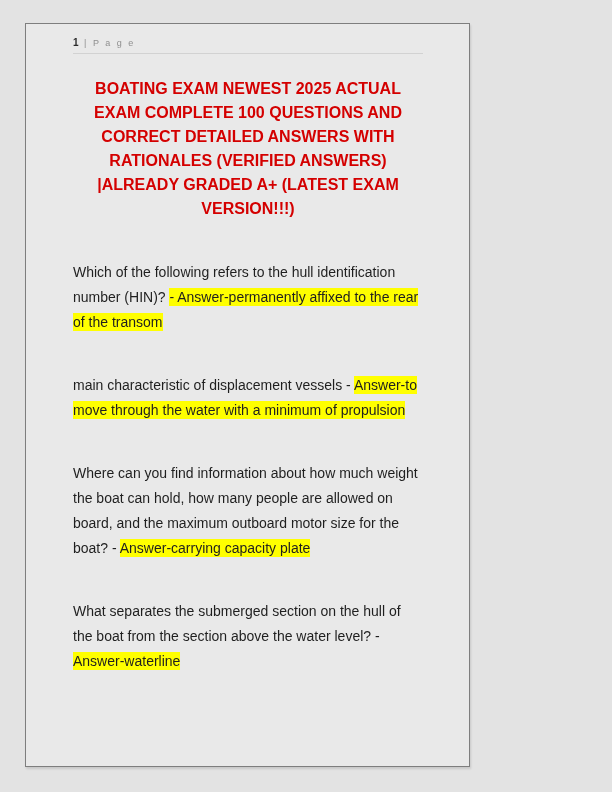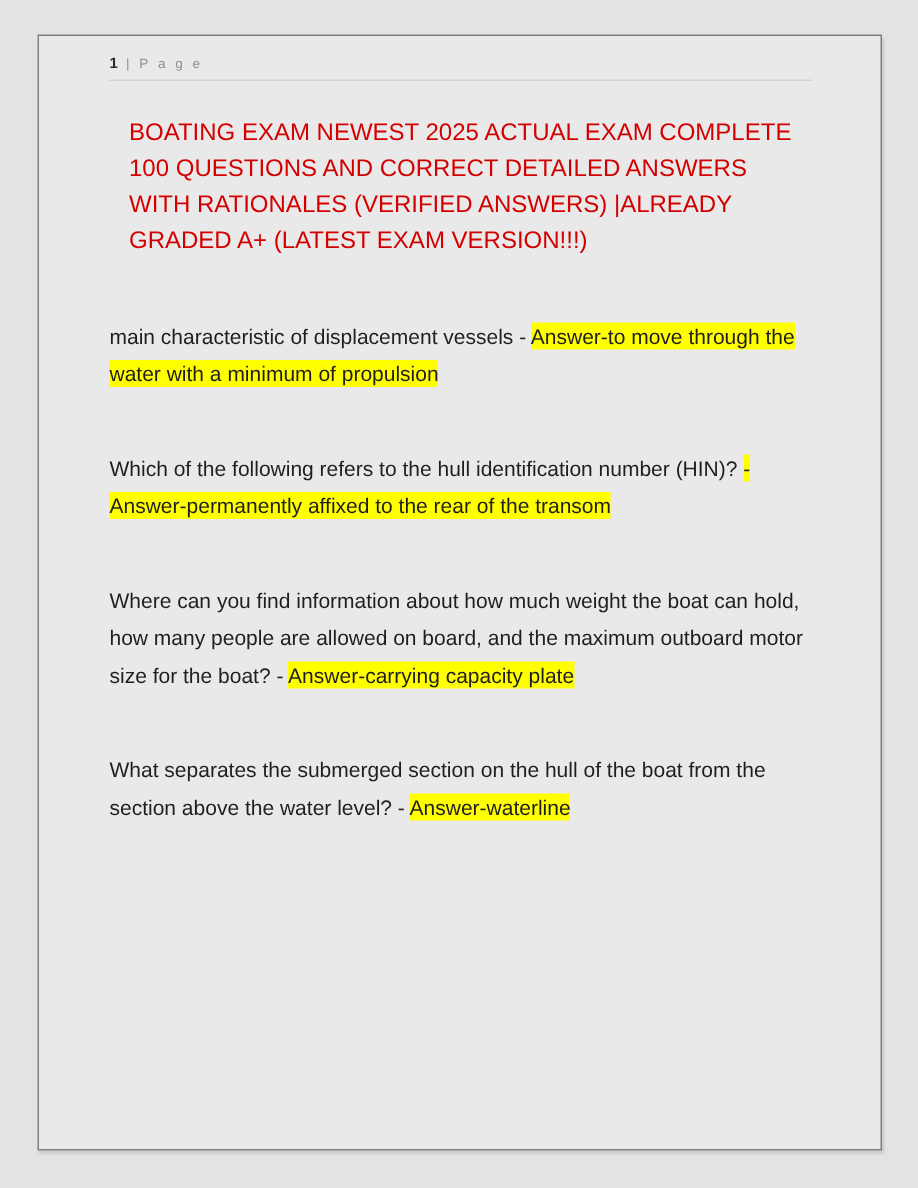--- a/index.html
+++ b/index.html
@@ -8,21 +8,21 @@
     width: 612px;
     height: 792px;
     background: #e3e3e3;
     font-family: "Liberation Sans", sans-serif;
     overflow: hidden;
   }
   .page {
     position: absolute;
     left: 25px;
     top: 23px;
-    width: 563px;
+    width: 445px;
     height: 744px;
     box-sizing: border-box;
     background: #e9e9e9;
     border: 1px solid #7e7e7e;
     box-shadow: 1px 2px 2px rgba(0,0,0,0.12);
   }
   .content {
     padding: 13px 46px 0 47px;
   }
   .page-header {
@@ -37,23 +37,24 @@
     font-size: 10px;
     letter-spacing: 1px;
   }
   .header-rule {
     border: none;
     border-top: 1px solid #d2d2d2;
     margin: 5px 0 0 0;
   }
   .doc-title {
     color: #d40000;
-    font-weight: normal;
+    font-weight: bold;
     font-size: 16px;
     line-height: 24px;
+    text-align: center;
     max-width: 442px;
     margin: 23px auto 0 auto;
   }
   .qa {
     font-size: 14px;
     line-height: 25px;
     color: #1f1f1f;
     margin: 0 0 38px 0;
   }
   .qa:first-of-type {
@@ -69,22 +70,22 @@
 <body>
 
 <div class="page">
   <div class="content">
 
     <div class="page-header"><span class="num">1</span> <span>| P a g e</span></div>
     <hr class="header-rule">
 
     <div class="doc-title">BOATING EXAM NEWEST 2025 ACTUAL EXAM COMPLETE 100 QUESTIONS AND CORRECT DETAILED ANSWERS WITH RATIONALES (VERIFIED ANSWERS) |ALREADY GRADED A+ (LATEST EXAM VERSION!!!)</div>
 
+    <p class="qa"><span>Which of the following refers to the hull identification number (HIN)? </span><span class="hl">- Answer-permanently affixed to the rear of the transom</span></p>
+
     <p class="qa"><span>main characteristic of displacement vessels - </span><span class="hl">Answer-to move through the water with a minimum of propulsion</span></p>
-
-    <p class="qa"><span>Which of the following refers to the hull identification number (HIN)? </span><span class="hl">- Answer-permanently affixed to the rear of the transom</span></p>
 
     <p class="qa"><span>Where can you find information about how much weight the boat can hold, how many people are allowed on board, and the maximum outboard motor size for the boat? - </span><span class="hl">Answer-carrying capacity plate</span></p>
 
     <p class="qa"><span>What separates the submerged section on the hull of the boat from the section above the water level? - </span><span class="hl">Answer-waterline</span></p>
 
   </div>
 </div>
 
 </body></html>

